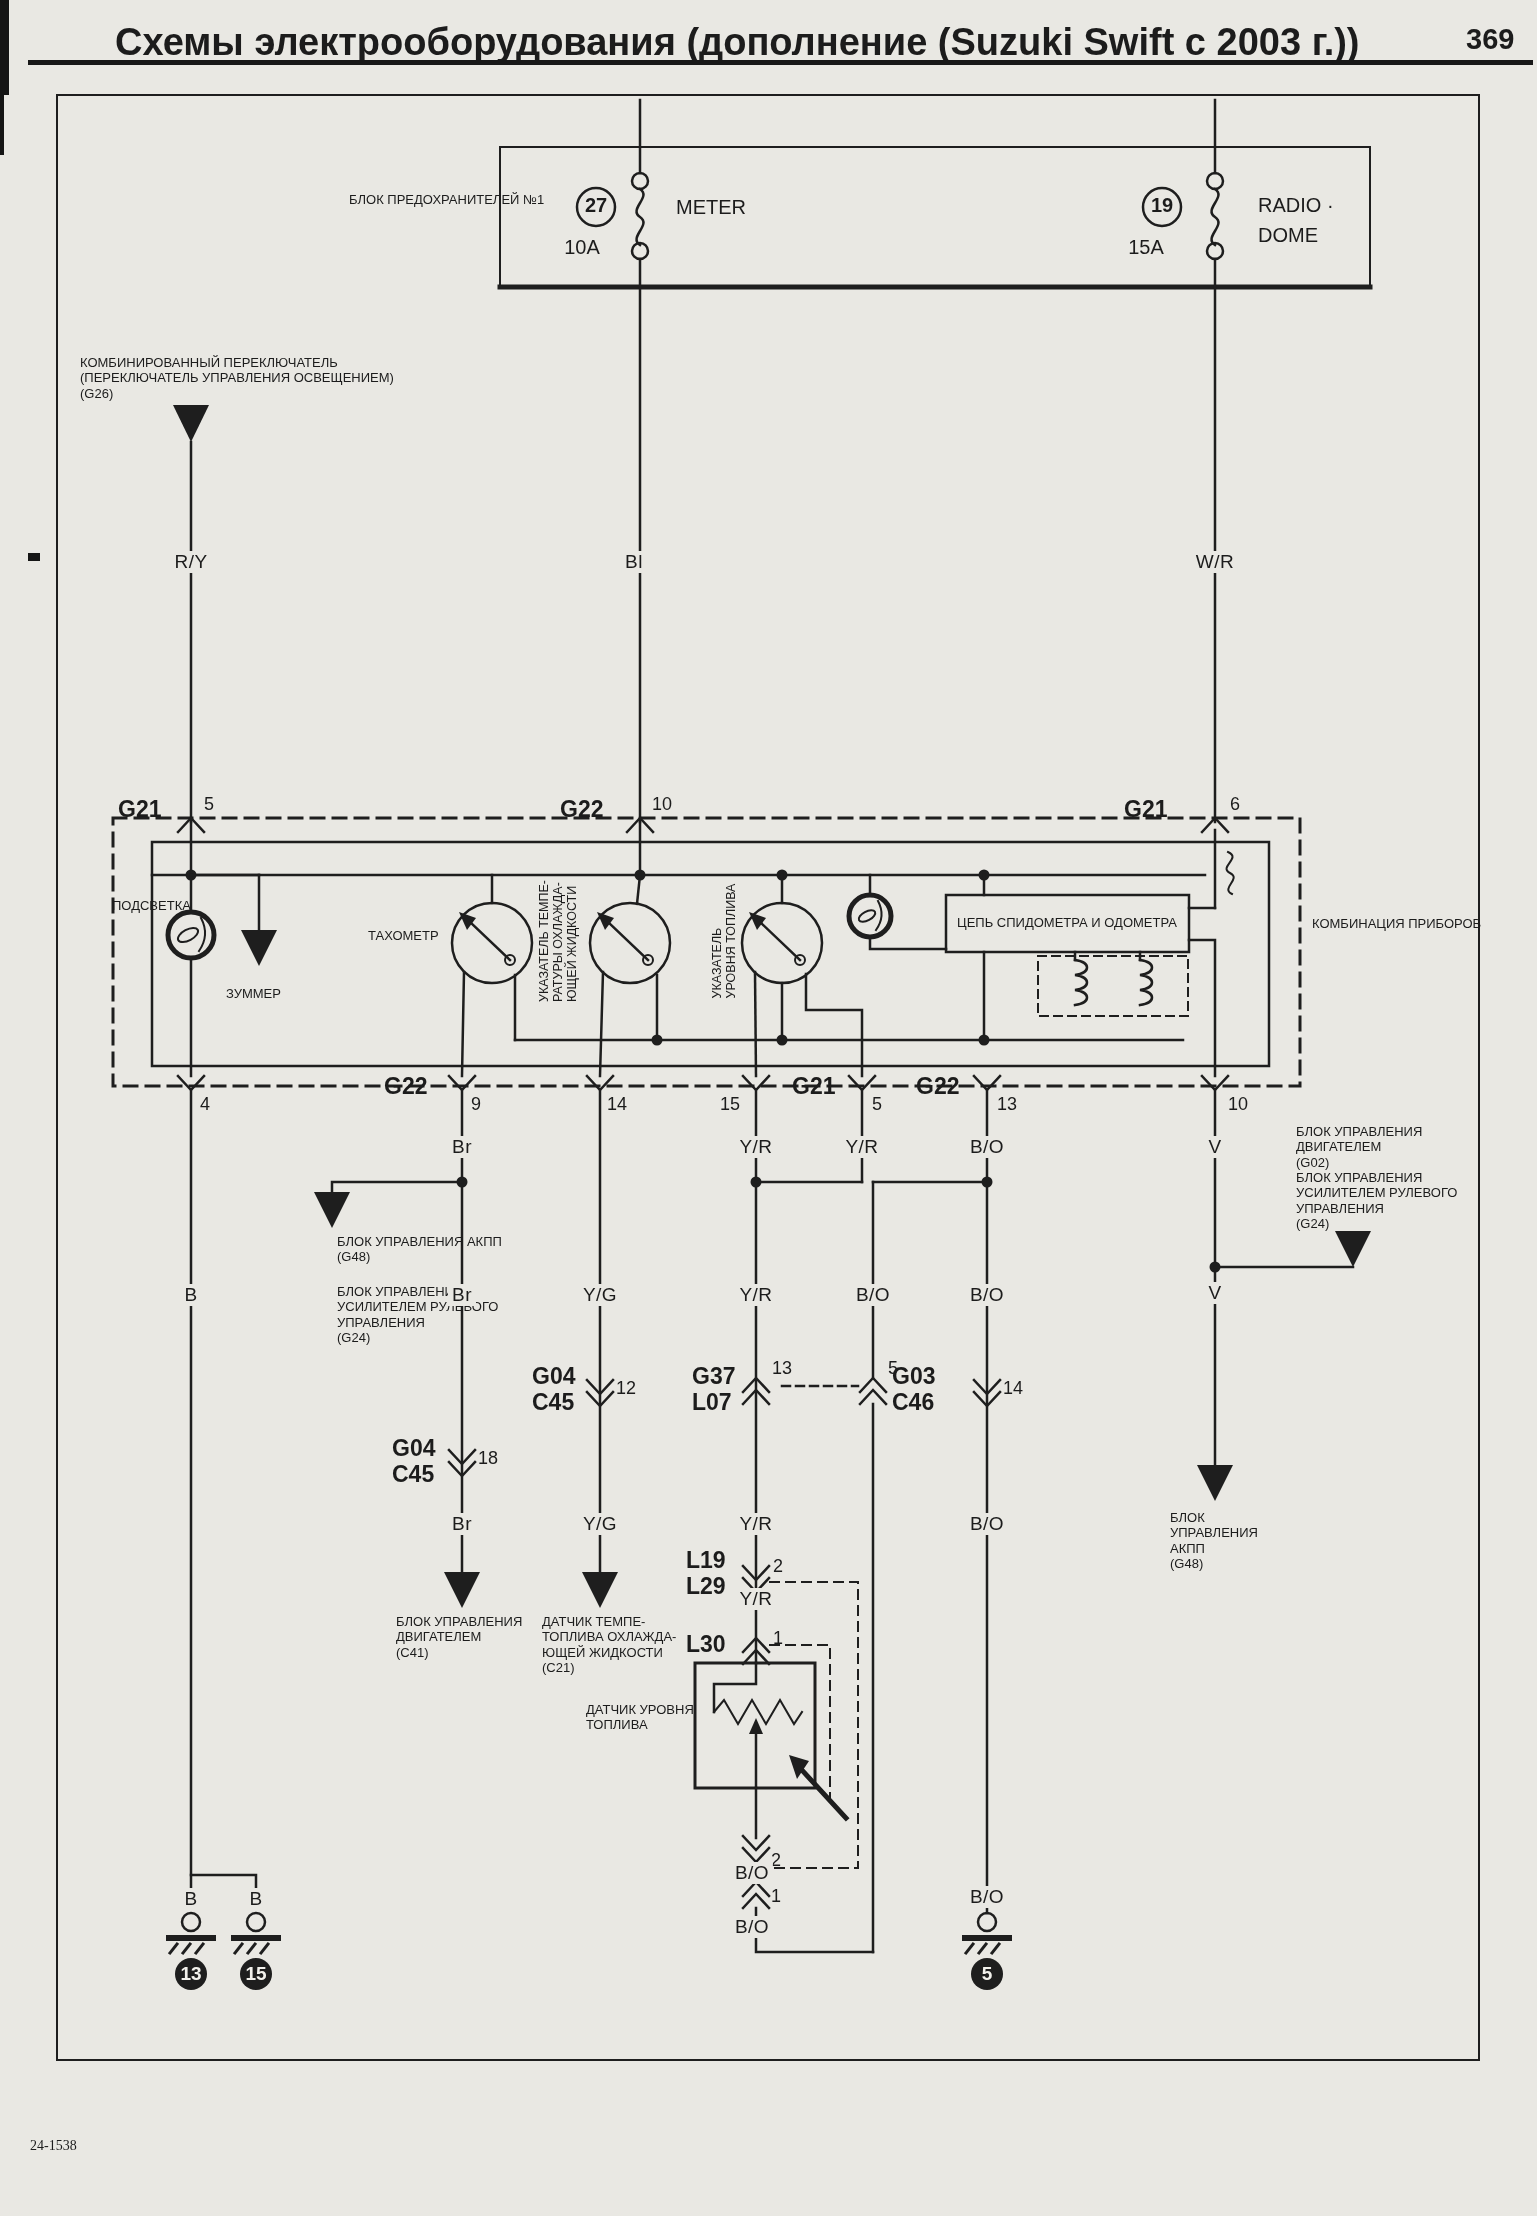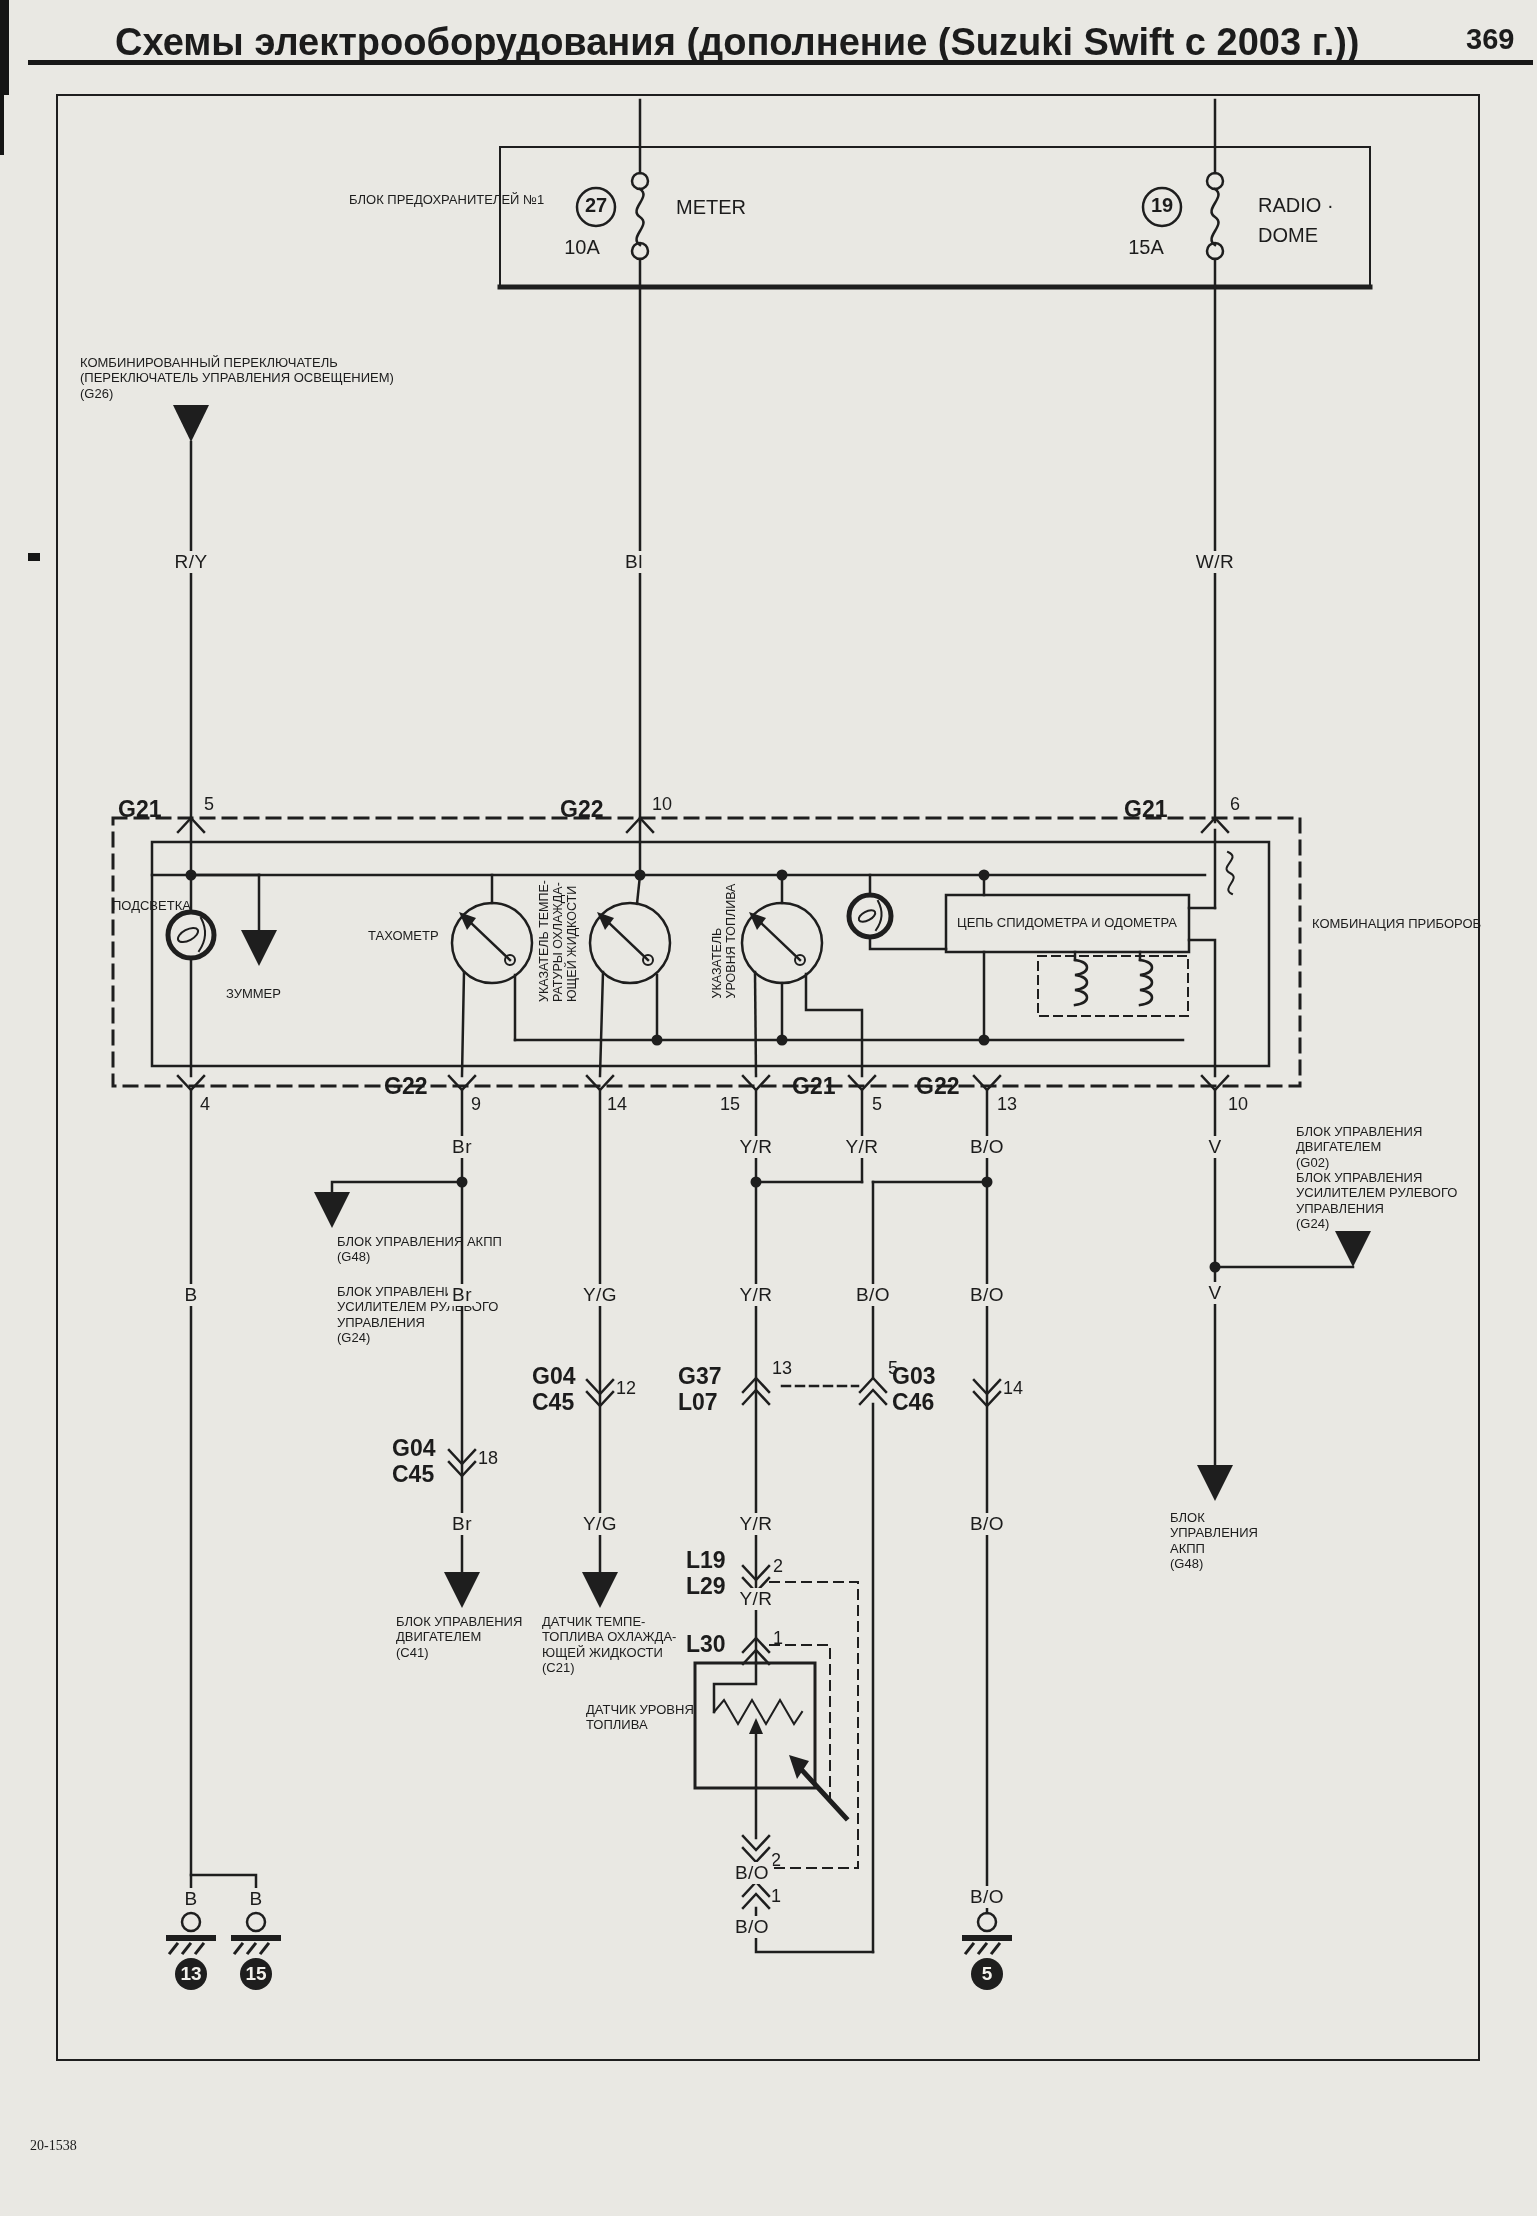--- a/index.html
+++ b/index.html
@@ -355,21 +355,21 @@
   <div class="lbl s19 ctr mask" style="left:462px;top:1284px;">Br</div>
   <div class="lbl s19 ctr mask" style="left:600px;top:1284px;">Y/G</div>
   <div class="lbl s19 ctr mask" style="left:756px;top:1284px;">Y/R</div>
   <div class="lbl s19 ctr mask" style="left:873px;top:1284px;">B/O</div>
   <div class="lbl s19 ctr mask" style="left:987px;top:1284px;">B/O</div>
   <div class="lbl s19 ctr mask" style="left:1215px;top:1282px;">V</div>
 
   <div class="lbl cname" style="left:532px;top:1364px;">G04
 C45</div>
   <div class="lbl pin" style="left:616px;top:1378px;">12</div>
-  <div class="lbl cname" style="left:678px;top:1364px;">G37
+  <div class="lbl cname" style="left:692px;top:1364px;">G37
 L07</div>
   <div class="lbl pin" style="left:772px;top:1358px;">13</div>
   <div class="lbl pin" style="left:888px;top:1358px;">5</div>
   <div class="lbl cname" style="left:892px;top:1364px;">G03
 C46</div>
   <div class="lbl pin" style="left:1003px;top:1378px;">14</div>
   <div class="lbl cname" style="left:392px;top:1436px;">G04
 C45</div>
   <div class="lbl pin" style="left:478px;top:1448px;">18</div>
 
@@ -404,15 +404,15 @@
   <div class="lbl pin" style="left:771px;top:1886px;">1</div>
   <div class="lbl s19 ctr mask" style="left:752px;top:1916px;">B/O</div>
 
   <div class="lbl s19 ctr mask" style="left:191px;top:1888px;">B</div>
   <div class="lbl s19 ctr mask" style="left:256px;top:1888px;">B</div>
   <div class="lbl s19 ctr mask" style="left:987px;top:1886px;">B/O</div>
   <div class="lbl gnum ctr" style="left:191px;top:1963px;">13</div>
   <div class="lbl gnum ctr" style="left:256px;top:1963px;">15</div>
   <div class="lbl gnum ctr" style="left:987px;top:1963px;">5</div>
 
-  <div class="lbl s14 serif" style="left:30px;top:2138px;">20-1538</div>
+  <div class="lbl s14 serif" style="left:30px;top:2138px;">24-1538</div>
 
 </div>
 
 </body></html>

